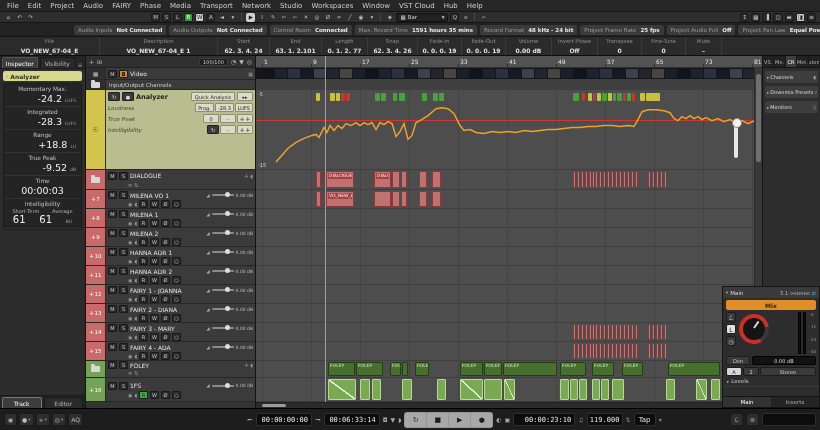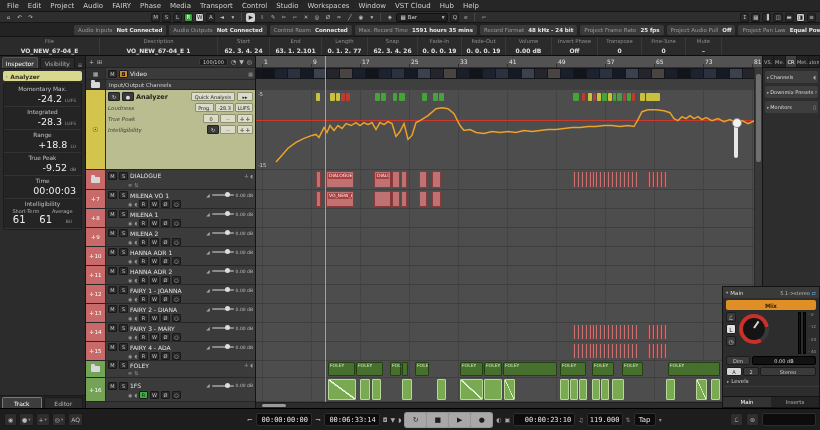--- a/index.html
+++ b/index.html
@@ -35,21 +35,21 @@
 .inspector{width:86px;background:#2c2c2c;border-right:1px solid #141414;display:flex;flex-direction:column}
 .insp-tabs{display:flex;height:13px;background:#242424;border-bottom:1px solid #1a1a1a;align-items:flex-end;padding:0 1px}
 .itab{flex:1;height:11px;display:flex;align-items:center;justify-content:center;font-size:6px;color:#b5b5b5;background:#2a2a2a;border:1px solid #1a1a1a;border-bottom:none;border-radius:2px 2px 0 0;margin:0 1px;white-space:nowrap;overflow:hidden}
 .itab.active{background:#3d3d3d;color:#fff;border-color:#555}
 .imenu{width:8px;font-size:6px;color:#999;text-align:center}
 .an-header{height:10px;background:#d9d98e;color:#30301c;margin:2px 3px;border-radius:2px;display:flex;align-items:center;gap:2px;font-size:6px;font-weight:bold;padding:0 3px}
 .insp-body{margin:0 3px;background:#242424;border-radius:2px;border:1px solid #1c1c1c}
 .f{border-bottom:1px solid #333;padding:2px 2px 2px}
 .f-lbl{font-size:5.8px;color:#c2c2c2;text-align:center;white-space:nowrap}
 .f-valrow{display:flex;justify-content:flex-end;align-items:baseline;gap:3px;padding:1px 3px 0}
-.f-valrow.big{}
+.f-valrow.big{justify-content:center}
 .f-val{font-size:9.5px;color:#f0f0f0;white-space:nowrap}
 .f-val.dim{color:#8f8f8f;font-size:7px}
 .f-unit{font-size:4.5px;color:#9a9a9a}
 .i-cols{display:flex;justify-content:space-around;font-size:5px;color:#b0b0b0;margin-top:1px}
 .i-vals{display:flex;justify-content:space-around;align-items:baseline;font-size:10px;color:#f0f0f0;padding-bottom:1px}
 .insp-bottom{margin-top:auto;display:flex;height:13px;background:#242424;border-top:1px solid #1a1a1a;align-items:flex-end;padding:0 1px}
 .btab{flex:1;height:11px;margin:0 1px;display:flex;align-items:center;justify-content:center;font-size:6px;color:#b5b5b5;background:#2a2a2a;border:1px solid #1a1a1a;border-bottom:none;border-radius:2px 2px 0 0}
 .btab.active{background:#3d3d3d;color:#fff;border-color:#777}
 
 .tracklist{width:170px;background:#343434;border-right:1px solid #141414;display:flex;flex-direction:column;overflow:hidden}
@@ -175,21 +175,21 @@
 <div class="app">
   <div class="menubar">
       <span class="mi">File</span>
       <span class="mi">Edit</span>
       <span class="mi">Project</span>
       <span class="mi">Audio</span>
       <span class="mi">FAIRY</span>
       <span class="mi">Phase</span>
       <span class="mi">Media</span>
       <span class="mi">Transport</span>
-      <span class="mi">Control</span>
+      <span class="mi">Network</span>
       <span class="mi">Studio</span>
       <span class="mi">Workspaces</span>
       <span class="mi">Window</span>
       <span class="mi">VST Cloud</span>
       <span class="mi">Hub</span>
       <span class="mi">Help</span>
     </div>
   <div class="toolbar">
       <span class="tbtn">⌂</span>
       <span class="tbtn">↶</span>

